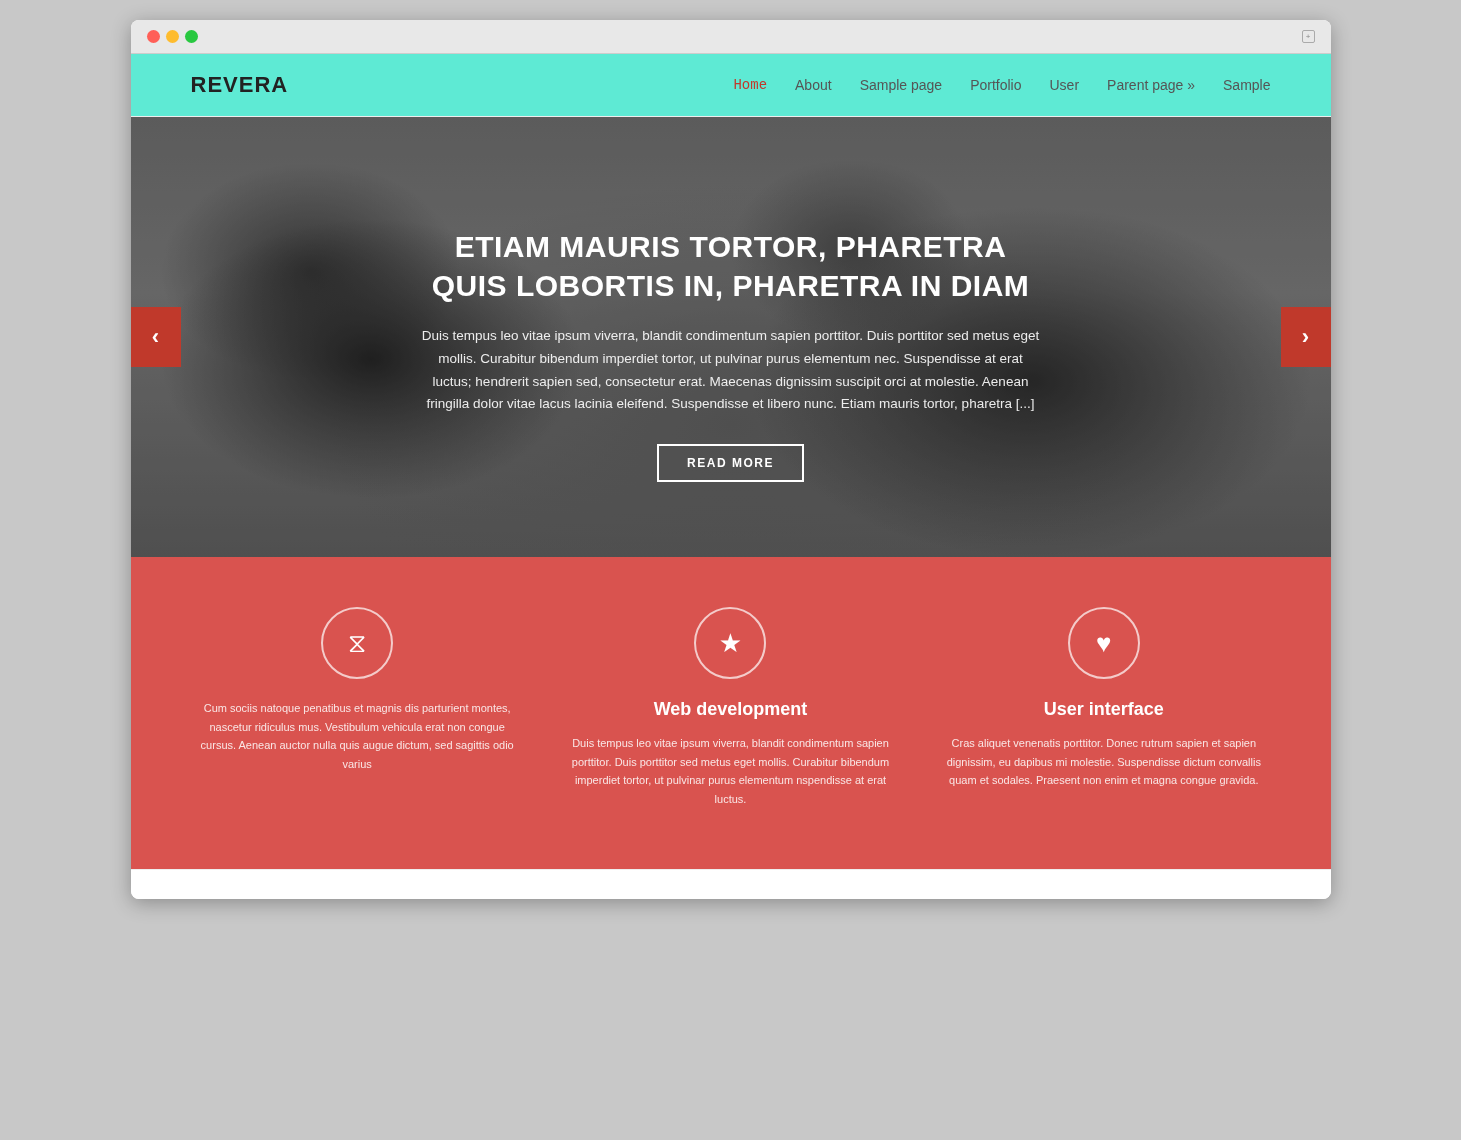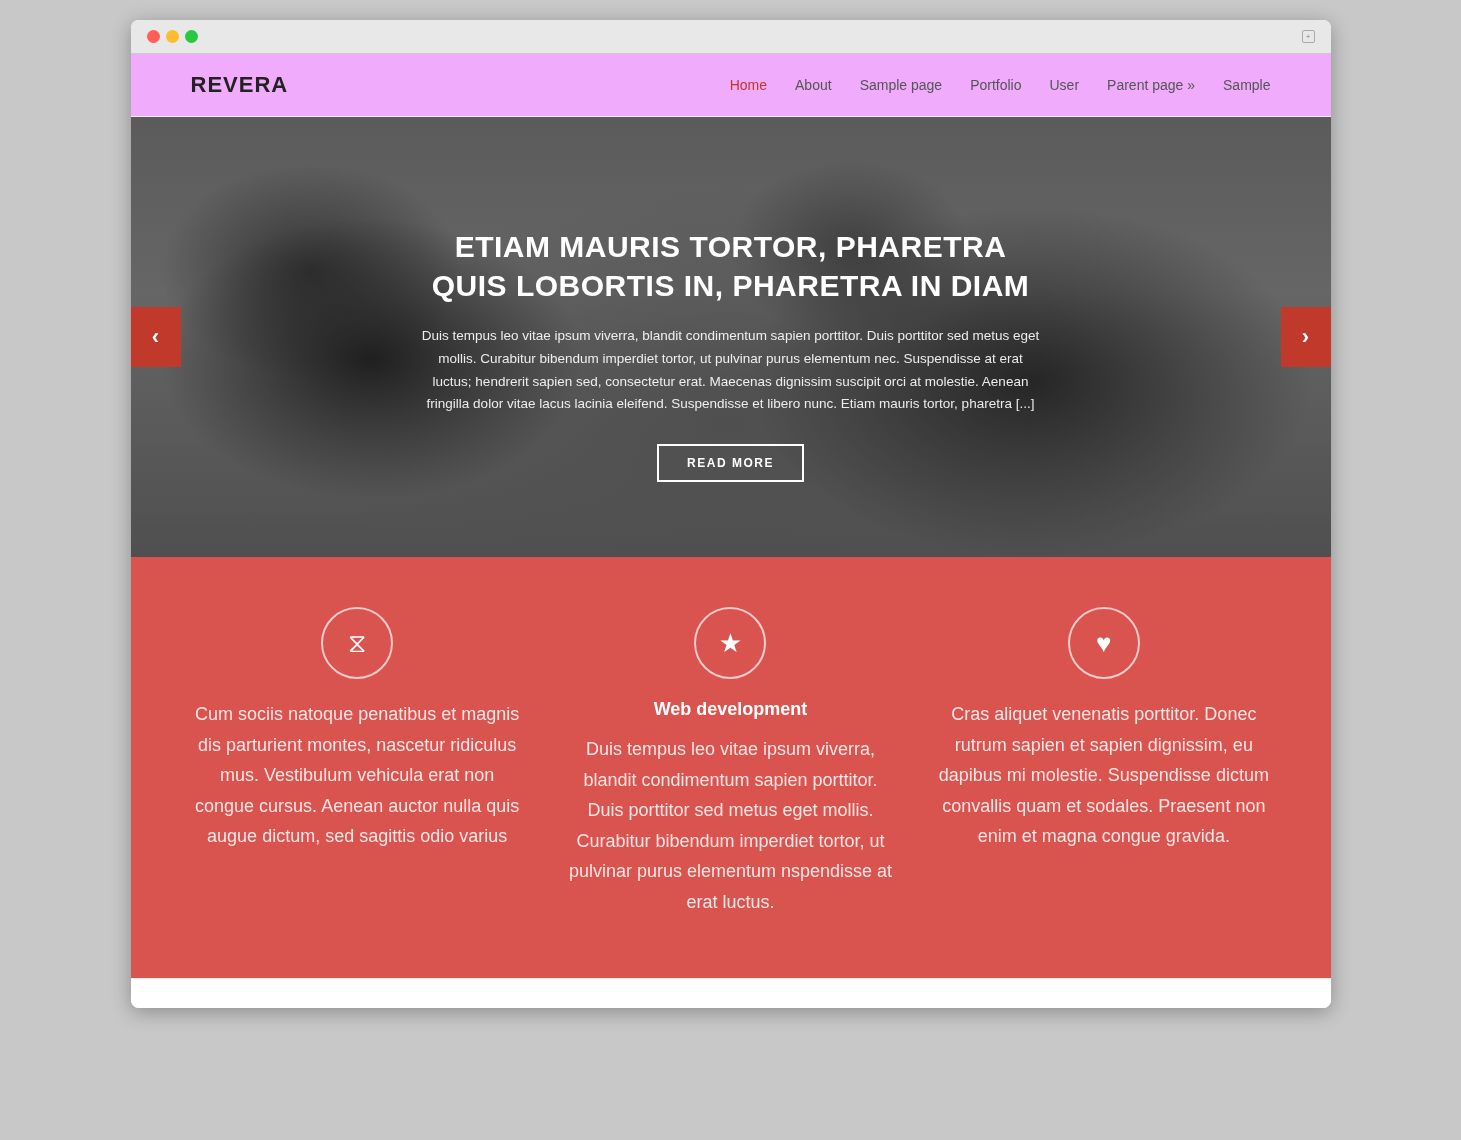--- a/index.html
+++ b/index.html
@@ -34,21 +34,21 @@
     .browser-expand {
       width: 13px; height: 13px;
       border: 1px solid #aaa;
       border-radius: 2px;
       display: flex; align-items: center; justify-content: center;
       font-size: 8px; color: #888;
     }
 
     
     .site-header {
-      background: #f0abfc;
+      background: #5eead4;
       display: flex;
       align-items: center;
       justify-content: space-between;
       padding: 18px 60px;
       border-bottom: 1px solid #eee;
     }
 
     .site-logo {
       font-size: 22px;
       font-weight: 900;
@@ -61,21 +61,21 @@
       gap: 28px;
       align-items: center;
     }
 
     .nav-link {
       font-size: 14px;
       color: #555;
       text-decoration: none;
       cursor: pointer;
     }
-    .nav-link.active { color: #c0392b; }
+    .nav-link.active { color: #c0392b; font-family: Liberation Mono, monospace; }
 
     
     .hero-slider {
       position: relative;
       height: 440px;
       background: #888;
       overflow: hidden;
       display: flex;
       align-items: center;
       justify-content: center;
@@ -190,21 +190,21 @@
     }
 
     .feature-title {
       font-size: 18px;
       font-weight: 700;
       color: #fff;
       margin-bottom: 14px;
     }
 
     .feature-text {
-      font-size: 18px;
+      font-size: 11px;
       color: rgba(255,255,255,0.85);
       line-height: 1.7;
     }
 
     
     .footer-bar {
       background: #fff;
       height: 30px;
       border-top: 1px solid #eee;
     }
@@ -271,19 +271,20 @@
         <span>★</span>
       </div>
       <div class="feature-title">Web development</div>
       <p class="feature-text">Duis tempus leo vitae ipsum viverra, blandit condimentum sapien porttitor. Duis porttitor sed metus eget mollis. Curabitur bibendum imperdiet tortor, ut pulvinar purus elementum nspendisse at erat luctus.</p>
     </div>
 
     <div class="feature-item">
       <div class="feature-icon-circle">
         <span>♥</span>
       </div>
+      <div class="feature-title">User interface</div>
       <p class="feature-text">Cras aliquet venenatis porttitor. Donec rutrum sapien et sapien dignissim, eu dapibus mi molestie. Suspendisse dictum convallis quam et sodales. Praesent non enim et magna congue gravida.</p>
     </div>
 
   </div>
 
   <div class="footer-bar"></div>
 </div>
 
 </body></html>

